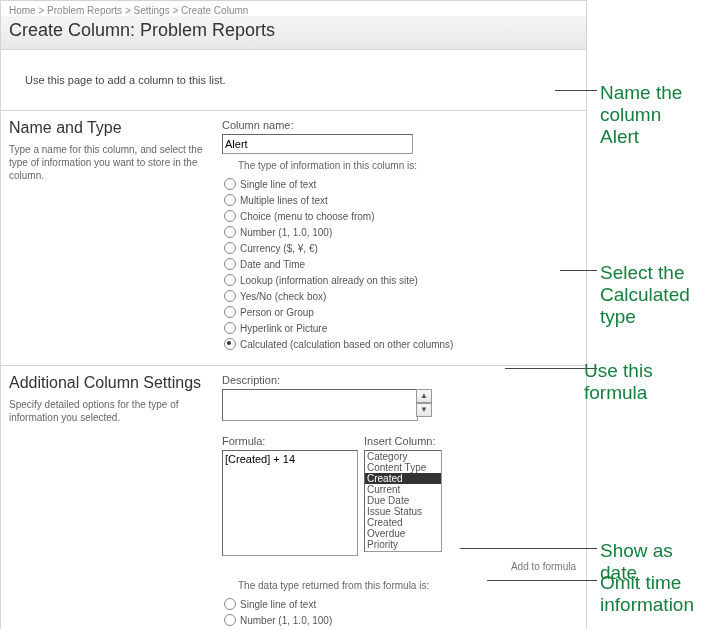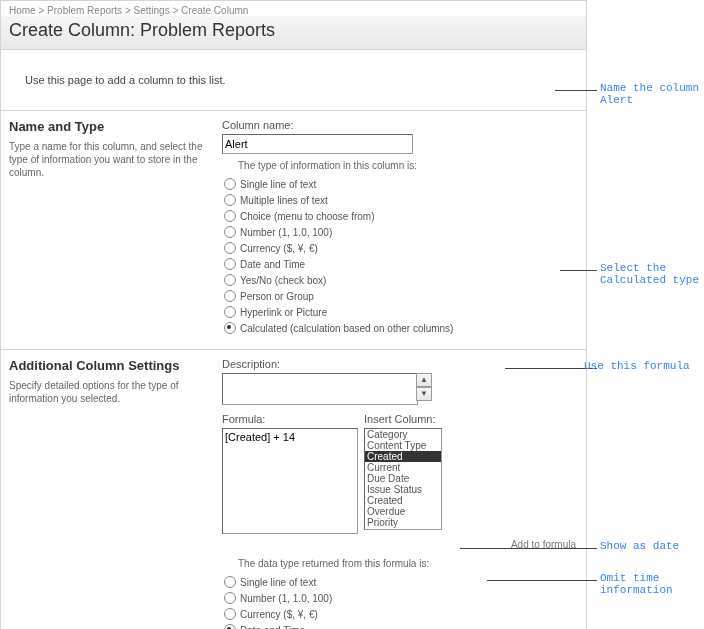--- a/index.html
+++ b/index.html
@@ -6,41 +6,41 @@
   .page{width:704px;height:629px;position:relative}
   .content{width:585px;border:1px solid #d4d4d4}
   .breadcrumb{padding:4px 8px 0 8px;font-size:10px;color:#888}
   .breadcrumb a{color:#888;text-decoration:none}
   .title-bar{background:linear-gradient(#f5f5f5,#e9e9e9);padding:4px 16px 8px 8px;border-bottom:1px solid #d4d4d4}
   .title-bar h1{margin:0;font-family:Arial,sans-serif;font-weight:normal;font-size:18px;color:#333}
   .intro{padding:24px}
   .section{display:flex;border-top:1px solid #d4d4d4}
   .section .left{width:195px;padding:8px}
   .section .right{flex:1;padding:8px 10px 8px 10px}
-  .section h3{margin:0 0 6px 0;font-size:13px;font-weight:bold;color:#333}
+  .section h3{margin:0 0 6px 0;font-size:16px;font-weight:normal;color:#333}
   .section p{margin:0;color:#666;font-size:10px;line-height:1.3}
   label.fld{display:block;margin-bottom:3px;color:#555}
   .txt{width:185px;border:1px solid #999;border-top-color:#666;border-left-color:#666;height:16px;font-family:inherit;font-size:11px;padding:1px 2px}
   .radios{margin:4px 0 6px 0}
   .radios div{padding:1px 0 1px 18px;font-size:10px;color:#555}
   .radio-dot{display:inline-block;width:10px;height:10px;border:1px solid #888;border-radius:50%;background:#fff;margin-left:-16px;margin-right:4px;position:relative;top:2px}
   .radio-dot.sel::after{content:"";position:absolute;top:2px;left:2px;width:4px;height:4px;background:#333;border-radius:50%}
   .desc-box{position:relative;width:210px}
   .desc-box textarea{width:190px;height:26px;border:1px solid #999;border-top-color:#666;border-left-color:#666;resize:none;font-family:inherit;font-size:11px}
   .spin{position:absolute;right:0;top:0;width:16px}
   .spin div{width:14px;height:12px;border:1px solid #999;background:linear-gradient(#f8f8f8,#e6e6e6);font-size:8px;text-align:center;line-height:12px;color:#555}
-  .formula-row{display:flex;gap:6px;margin-top:6px}
+  .formula-row{display:flex;gap:6px;margin-top:12px}
   .formula-box{width:130px;height:100px;border:1px solid #999;border-top-color:#666;border-left-color:#666;font-family:inherit;font-size:11px;padding:2px;resize:none}
   .insert-col{width:76px}
   .insert-list{width:76px;height:100px;border:1px solid #999;border-top-color:#666;border-left-color:#666;overflow:hidden;font-size:10px}
   .insert-list div{padding:0 2px;line-height:11px;color:#555;white-space:nowrap}
   .insert-list div.sel{background:#333;color:#fff}
   .add-link{text-align:right;margin-top:3px;font-size:10px;color:#777}
   .returned{margin-top:8px}
-  .annot{position:absolute;font-family:Liberation Mono, monospace;font-size:11px;color:#3b82f6}
+  .annot{position:absolute;font-family:Liberation Sans, sans-serif;font-size:19px;color:#15803d}
   .lead{position:absolute;height:1px;background:#444}
   .u{text-decoration:underline}
   .sub{font-size:10px;color:#666;margin:6px 0 2px 16px}
 </style>
 </head>
 <body>
 
 <div class="page">
 
   <div class="lead" style="top:90px;left:555px;width:42px"></div>
@@ -79,20 +79,21 @@
         <label class="fld">Column name:</label>
         <input class="txt" value="Alert" style="">
         <div class="sub">The type of information in this column is:</div>
         <div class="radios" id="type-radios">
             <div><span class="radio-dot"></span>Single line of text</div>
             <div><span class="radio-dot"></span>Multiple lines of text</div>
             <div><span class="radio-dot"></span>Choice (menu to choose from)</div>
             <div><span class="radio-dot"></span>Number (1, 1.0, 100)</div>
             <div><span class="radio-dot"></span>Currency ($, ¥, €)</div>
             <div><span class="radio-dot"></span>Date and Time</div>
+            <div><span class="radio-dot"></span>Lookup (information already on this site)</div>
             <div><span class="radio-dot"></span>Yes/No (check box)</div>
             <div><span class="radio-dot"></span>Person or Group</div>
             <div><span class="radio-dot"></span>Hyperlink or Picture</div>
             <div><span class="radio-dot sel"></span>Calculated (calculation based on other columns)</div>
           </div>
       </div>
     </div>
 
     <div class="section">
       <div class="left">

